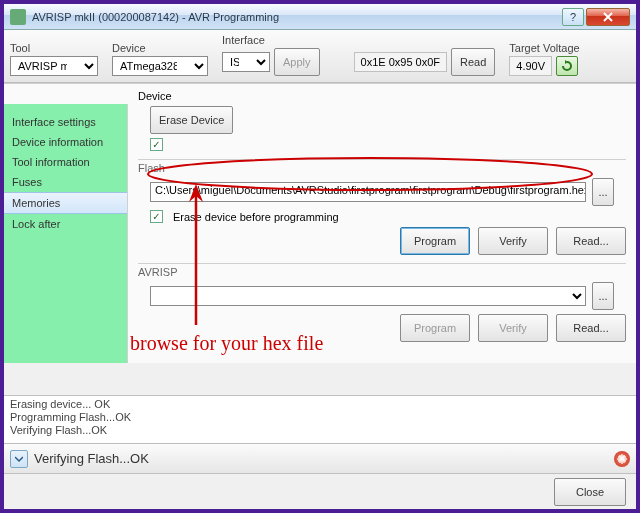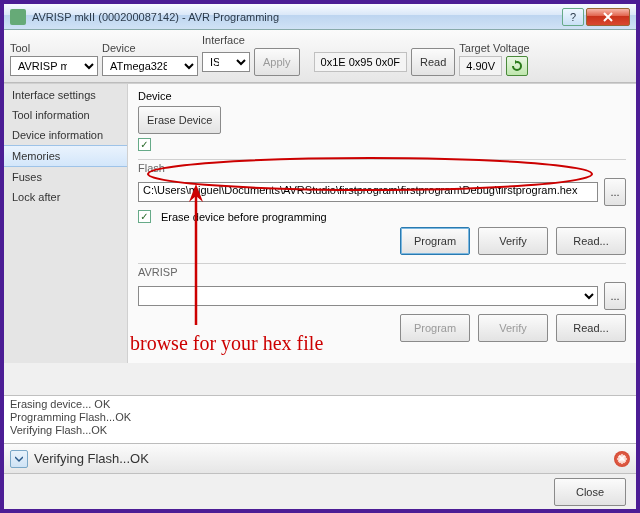--- a/index.html
+++ b/index.html
@@ -5,40 +5,40 @@
   * { box-sizing: border-box; font-family: "Segoe UI", Tahoma, sans-serif; font-size: 11px; }
   body { margin: 0; width: 640px; height: 513px; background: #ececec; overflow: hidden; position: relative; }
   .window { width: 640px; height: 513px; border: 4px solid #4c1d95; background: #f0f0f0; display: flex; flex-direction: column; }
   .titlebar { height: 26px; background: linear-gradient(#f8fbff,#d9e7f8 45%,#bdd5f0 46%,#d0e2f5); display:flex; align-items:center; padding:0 6px; border-bottom:1px solid #8aa; }
   .titlebar .icon { width:16px; height:16px; background:#6a7; border-radius:2px; margin-right:6px; }
   .titlebar .title { flex:1; color:#2b3a4a; }
   .winbtns { display:flex; gap:2px; }
   .winbtn { width:28px; height:18px; border:1px solid #6a8; border-radius:2px; background:linear-gradient(#eef7ff,#c9e0f5); display:flex; align-items:center; justify-content:center; color:#2b3a4a; }
   .winbtn.help { width:22px; }
   .winbtn.close { background:linear-gradient(#f7b7a8,#e0604a 45%,#c9321b 46%,#d9492f); color:#fff; border-color:#963; width:44px; }
-  .toolbar { background:linear-gradient(#fbfbfb,#e6e6e6); border-bottom:1px solid #bcbcbc; padding:4px 14px 6px 6px; display:flex; align-items:flex-end; gap:4px; }
+  .toolbar { background:linear-gradient(#fbfbfb,#e6e6e6); border-bottom:1px solid #bcbcbc; padding:4px 14px 6px 6px; display:flex; align-items:flex-end; gap:14px; }
   .tgroup { display:flex; flex-direction:column; gap:2px; }
   .tgroup .lbl { color:#444; }
   .tgroup .val { display:flex; align-items:center; gap:4px; }
   select, input[type=text] { height:20px; border:1px solid #8a8a8a; background:#fff; padding:1px 3px; }
   select { padding-right:14px; }
   .btn { height:28px; border:1px solid #8a8a8a; background:linear-gradient(#fbfbfb,#e3e3e3); padding:0 8px; border-radius:2px; color:#333; display:inline-flex; align-items:center; justify-content:center; }
   .btn.disabled { color:#9a9a9a; }
   .btn.focus { border:1px solid #2a7ab0; box-shadow:0 0 0 1px #7ab7e0 inset; }
   .vsep { width:6px; }
   .readbox { background:#f4f4f4; border:1px solid #c0c0c0; height:20px; padding:0 6px; display:inline-flex; align-items:center; }
   .refresh { width:22px; height:20px; border:1px solid #4a8a3a; background:linear-gradient(#eaf7e4,#bfe6ad); border-radius:2px; display:flex; align-items:center; justify-content:center; color:#2a7a1a; font-weight:bold; }
   .body { flex:1; display:flex; background:#fafafa; border-top:1px solid #d0d0d0; min-height:0; }
-  .sidebar { width:124px; background:#e5e5e5; border-right:1px solid #d0d0d0; padding-top:1px; }
+  .sidebar { width:124px; background:#86efac; border-right:1px solid #d0d0d0; padding-top:8px;margin-top:20px; }
   .sideitem { padding:4px 8px; color:#333; }
   .sideitem.sel { background:linear-gradient(#eaf3fd,#d3e6fa); border:1px solid #9ec3e8; border-left:none; border-right:none; }
   .content { flex:1; padding:6px 10px 6px 10px; overflow:auto; position:relative; }
   .group { border-top:1px solid #d0d0d0; margin-top:8px; padding-top:2px; }
   .group .gtitle { color:#666; margin:0 0 4px 0; }
-  .row { display:flex; align-items:center; gap:6px; margin:4px 0; }
+  .row { display:flex; align-items:center; gap:6px; margin:4px 12px; }
   .pathbox { flex:1; border:1px solid #8a8a8a; height:20px; background:#fff; padding:1px 4px; overflow:hidden; white-space:nowrap; }
   .dots { width:22px; text-align:center; }
   .chk { width:13px; height:13px; border:1px solid #6a8; background:#fff; display:inline-flex; align-items:center; justify-content:center; color:#2a6a2a; font-size:10px; margin-right:4px; }
   .actions { display:flex; gap:8px; justify-content:flex-end; margin-top:2px; }
   .actions .btn { width:70px; }
   .logarea { height:48px; background:#fff; border-top:1px solid #c0c0c0; padding:2px 6px; color:#444; font-size:10px; line-height:13px;margin-top:32px; }
   .statusbar { height:30px; background:linear-gradient(#fbfbfb,#e6e6e6); border-top:1px solid #bcbcbc; display:flex; align-items:center; padding:0 6px; gap:6px; }
   .expander { width:18px; height:18px; border:1px solid #7aa7c7; background:linear-gradient(#e8f2fb,#cfe3f5); border-radius:2px; display:flex; align-items:center; justify-content:center; color:#2b5a8a; }
   .errico { width:16px; height:16px; background:radial-gradient(#fff,#f7c6bb 40%,#e0604a 41%,#c9321b); border-radius:50%; margin-left:auto; display:flex; align-items:center; justify-content:center; color:#fff; font-size:10px; }
   .footer { height:36px; background:#f0f0f0; border-top:1px solid #c0c0c0; display:flex; align-items:center; justify-content:flex-end; padding:0 10px; }
@@ -102,24 +102,24 @@
               <path d="M4 0 L7 2 L4 4 Z" fill="#2a7a1a"></path>
             </svg>
         </span>
       </div>
     </div>
   </div>
 
   <div class="body">
     <div class="sidebar">
       <div class="sideitem">Interface settings</div>
+      <div class="sideitem">Device information</div>
       <div class="sideitem">Tool information</div>
-      <div class="sideitem">Device information</div>
+      <div class="sideitem">Fuses</div>
       <div class="sideitem sel">Memories</div>
-      <div class="sideitem">Fuses</div>
       <div class="sideitem">Lock after</div>
     </div>
 
     <div class="content">
 
       <div>
         <div class="gtitle">Device</div>
         <div class="row">
             <span class="btn">Erase Device</span>
           </div>

